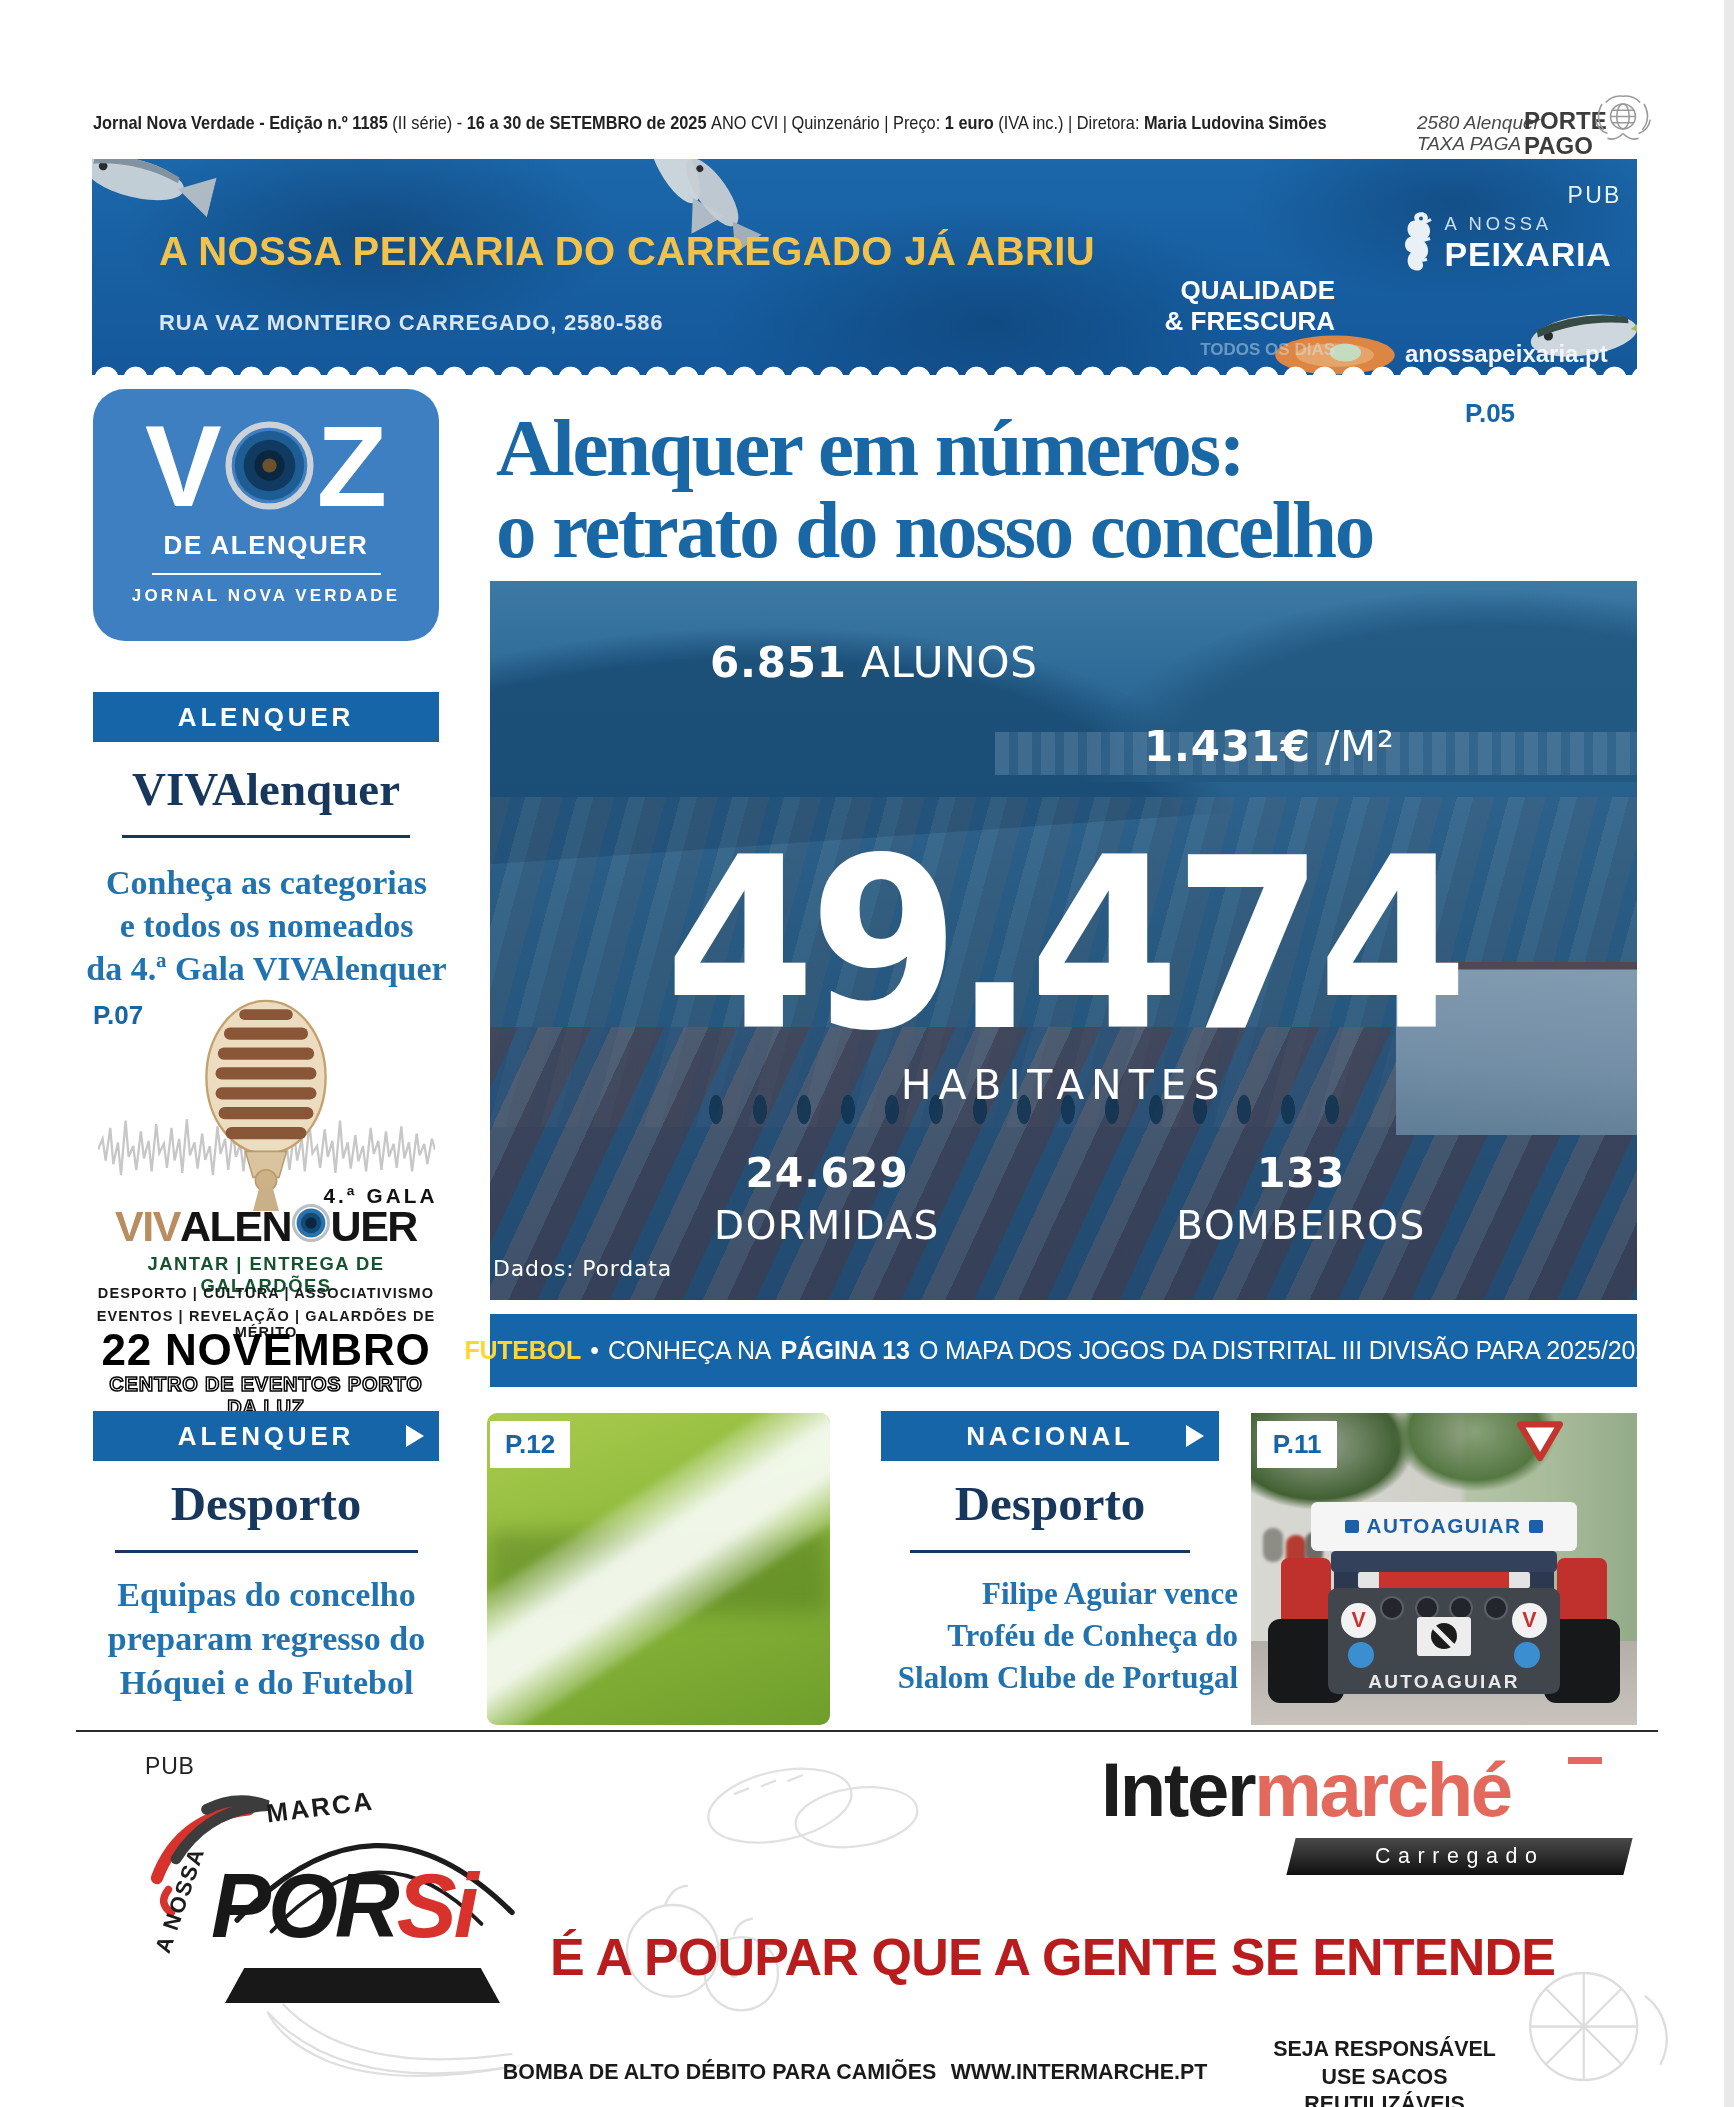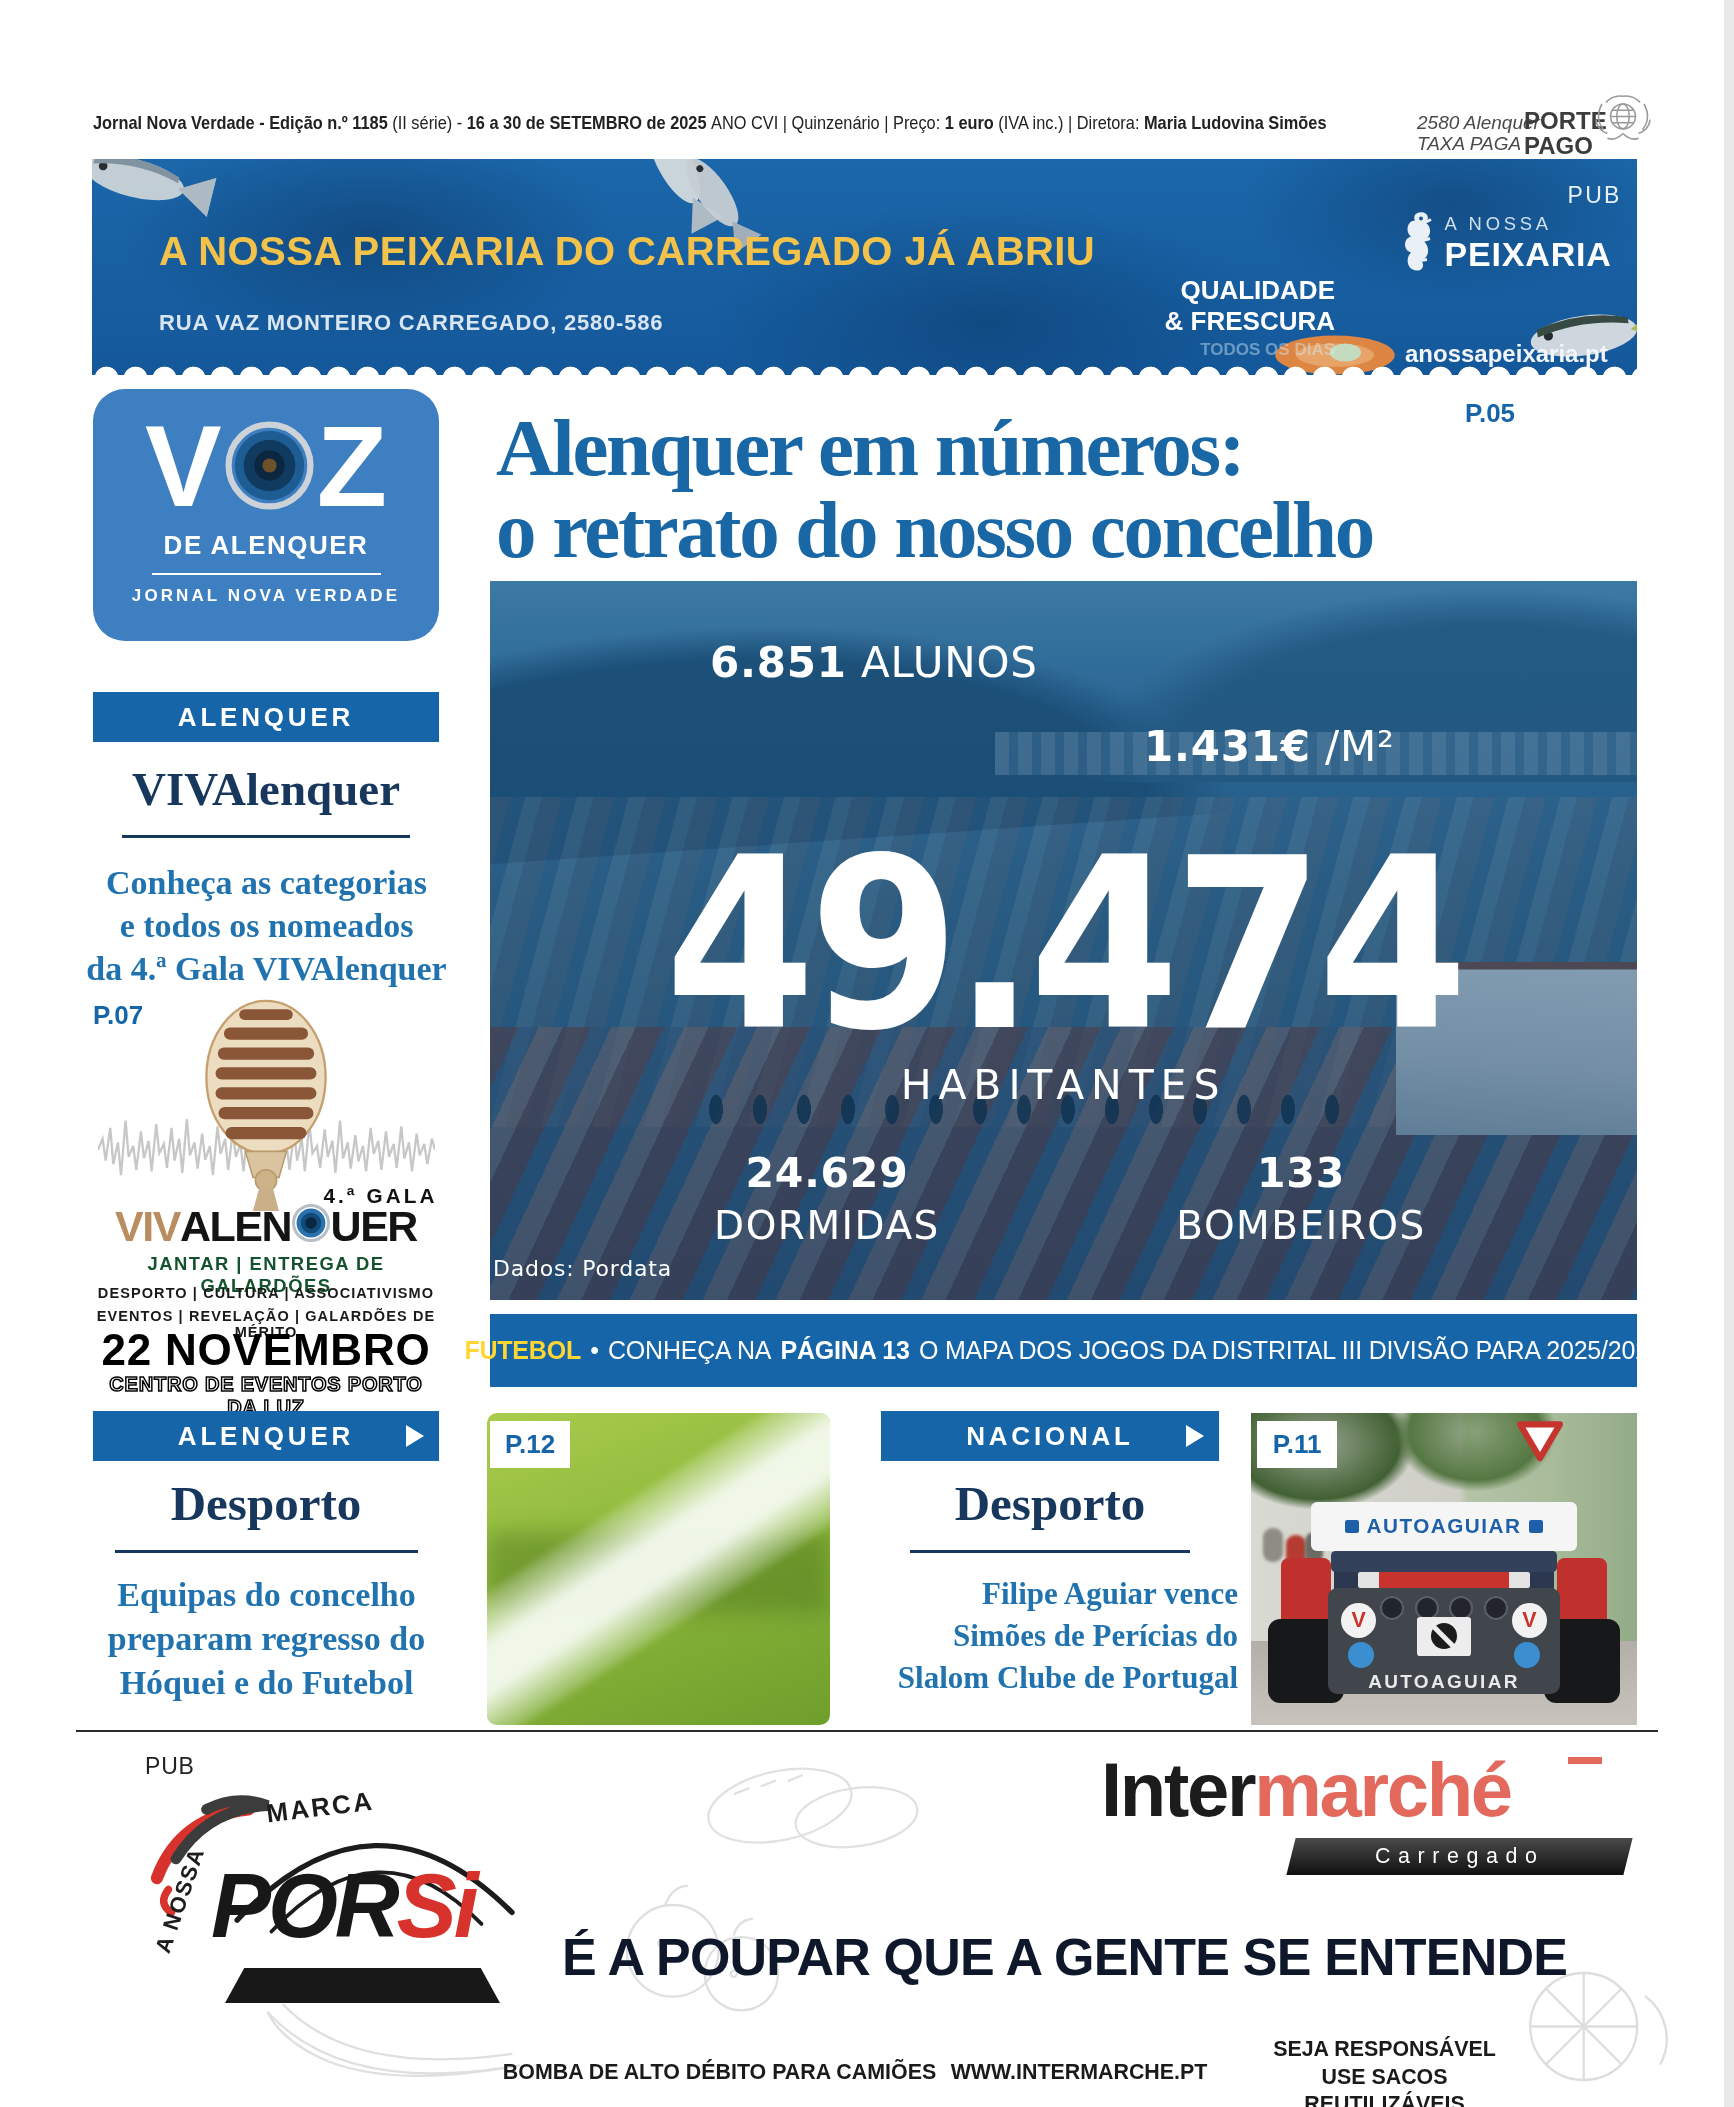--- a/index.html
+++ b/index.html
@@ -164,21 +164,21 @@
   .porsi-marca{position:absolute;left:121px;top:17px;font-size:26px;font-weight:bold;letter-spacing:2.3px;
                color:#1c1c1c;transform:rotate(-7deg);}
   .porsi-anossa{position:absolute;left:4.6px;top:173px;font-size:22px;font-weight:bold;letter-spacing:1.5px;
                 color:#1c1c1c;transform:rotate(-71deg);transform-origin:0 0;}
   .porsi-text{position:absolute;left:66px;top:86px;font-size:90px;line-height:90px;font-weight:900;
               font-style:italic;letter-spacing:-3.1px;white-space:nowrap;}
   .porsi-text .black{color:#181818;}
   .porsi-text .red{color:#d8322c;}
   .porsi-base{position:absolute;left:80px;top:193px;width:275px;height:35px;background:#181818;
               clip-path:polygon(7% 0,93% 0,100% 100%,0 100%);}
-  .slogan{left:562px;top:1927px;width:964px;font-size:52px;font-weight:bold;color:#0f172a;letter-spacing:-0.8px;white-space:nowrap;}
+  .slogan{left:550px;top:1927px;width:964px;font-size:52px;font-weight:bold;color:#b91c1c;letter-spacing:-0.8px;white-space:nowrap;}
   .inter{left:1101px;top:1752px;width:535px;height:130px;}
   .inter-word{position:absolute;left:0;top:0;font-size:76px;line-height:76px;font-weight:900;letter-spacing:-2.3px;white-space:nowrap;}
   .inter-word .black{color:#1c1c1c;}
   .inter-word .red{color:#e2695c;}
   .inter-macron{position:absolute;left:467px;top:4.6px;width:34px;height:7.6px;background:#e2695c;}
   .inter-band{position:absolute;left:190px;top:86px;width:337px;height:37px;background:linear-gradient(180deg,#4a4a4a,#101010);
               transform:skewX(-14deg);display:flex;align-items:center;justify-content:center;}
   .inter-band span{transform:skewX(14deg);color:#fff;font-size:21.4px;letter-spacing:7.6px;}
   .fnote{font-size:21.4px;font-weight:bold;color:#1a1a1a;text-align:center;line-height:27.5px;}
 </style>
@@ -398,21 +398,21 @@
   </div>
 
   <div class="abs bar" style="left:881px;top:1411px;width:338px;height:50px;">
     <span>NACIONAL</span>
     <span class="arrow"></span>
   </div>
   <div class="abs sec-title" style="left:881px;top:1475px;width:338px;font-size:49px;">Desporto</div>
   <div class="abs sec-rule" style="left:910px;top:1550px;width:280px;"></div>
   <div class="abs teaser" style="left:863px;top:1573px;width:375px;font-size:31px;line-height:42px;text-align:right;">
     <div>Filipe Aguiar vence</div>
-    <div>Simões de Perícias do</div>
+    <div>Troféu de Conheça do</div>
     <div>Slalom Clube de Portugal</div>
   </div>
 
   <div class="abs carph">
     <div class="cp cp-tree1"></div>
     <div class="cp cp-tree2"></div>
     <div class="cp cp-road"></div>
     <div class="cp cp-crowd1"></div>
     <div class="cp cp-crowd2"></div>
     <div class="cp cp-crowd3"></div>

